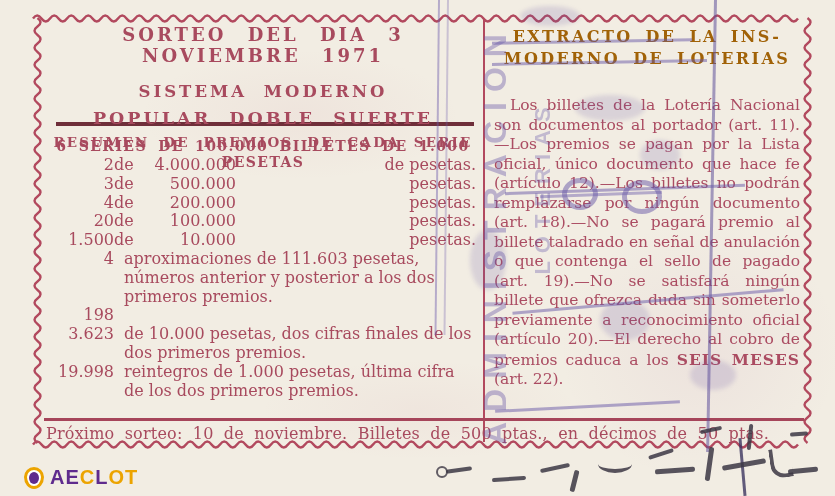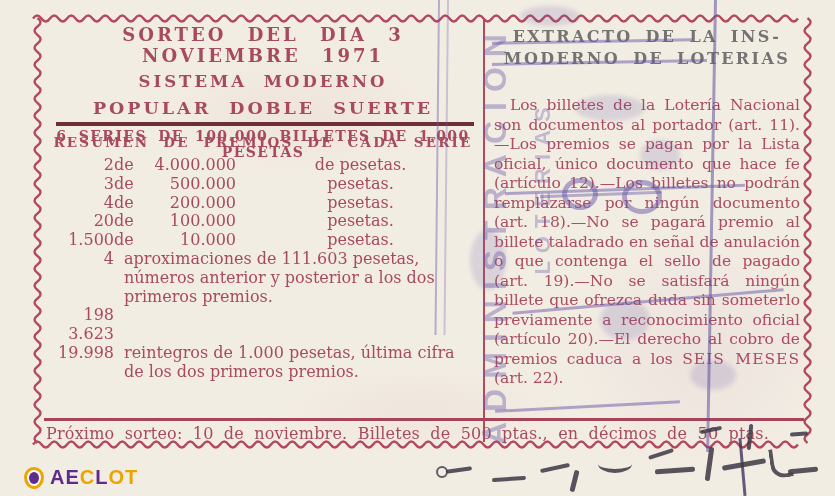--- a/index.html
+++ b/index.html
@@ -18,42 +18,42 @@
   #wave-left{left:42px;top:17px;transform-origin:0 0;transform:rotate(90deg);}
   #wave-right{left:812px;top:17px;transform-origin:0 0;transform:rotate(90deg);}
 
   .divider{position:absolute;left:483px;top:20px;width:2px;height:422px;background:#b2495e;}
   .rule-series{position:absolute;left:56px;top:122px;width:418px;height:4px;background:#6f2f3a;}
   .rule-bottom{position:absolute;left:44px;top:418px;width:760px;height:3px;background:#a6455a;}
 
   
   .col-left{position:absolute;left:48px;top:24px;width:430px;text-align:center;}
   .t1{font-size:18px;font-weight:bold;letter-spacing:3px;word-spacing:12px;}
-  .t2{font-size:16.5px;font-weight:bold;letter-spacing:3px;word-spacing:8px;margin-top:6px;}
+  .t2{font-size:16.5px;font-weight:bold;letter-spacing:3px;word-spacing:8px;margin-top:16px;}
   .t3{font-size:17.5px;font-weight:bold;letter-spacing:3px;word-spacing:9px;margin-top:7px;}
   .t4{font-size:14px;font-weight:bold;letter-spacing:1.4px;word-spacing:5px;margin-top:10px;}
   .resumen{position:absolute;left:48px;top:134px;width:430px;text-align:center;
            font-size:13.5px;font-weight:bold;letter-spacing:2.2px;word-spacing:7px;}
   .prizes{position:absolute;left:52px;top:156px;width:424px;font-size:16px;line-height:18.8px;}
   .prow{display:grid;grid-template-columns:62px 30px 92px auto;}
   .prow .c{text-align:right;}
   .prow .m{text-align:left;}
   .prow .a{text-align:right;}
-  .prow .r{text-align:center;padding-left:9px;}
+  .prow .r{text-align:right;padding-left:9px;}
   .prow.long{grid-template-columns:62px auto;}
   .prow.long .t{text-align:left;padding-left:10px;}
 
   .proximo{position:absolute;left:46px;top:424px;width:758px;font-size:16px;
            word-spacing:5px;letter-spacing:.2px;text-align:left;}
 
   
   .col-right{position:absolute;left:494px;top:26px;width:306px;}
-  .xh{text-align:center;font-size:16px;font-weight:bold;letter-spacing:2.4px;word-spacing:5px;line-height:22px;color:#737373;}
+  .xh{text-align:center;font-size:16px;font-weight:bold;letter-spacing:2.4px;word-spacing:5px;line-height:22px;color:#a16207;}
   .xbody{margin-top:26px;font-size:15.5px;line-height:19.5px;text-align:justify;text-indent:16px;color:#ab4c62;}
-  .xbold{font-weight:normal;letter-spacing:1px;}
+  .xbold{font-weight:bold;letter-spacing:1px;}
 
   
   .st{position:absolute;pointer-events:none;}
   .s-line-left{left:438px;top:0;width:7px;height:335px;
      border-left:2px solid rgba(110,93,172,.45);border-right:2px solid rgba(110,93,172,.30);
      transform:rotate(.6deg);transform-origin:top;}
   .s-line-right{left:714px;top:0;width:3px;height:452px;background:rgba(95,80,155,.55);transform:rotate(1deg);transform-origin:top;}
   .s-line-right-b{left:741px;top:438px;width:3px;height:58px;background:rgba(60,52,95,.8);transform:rotate(-5deg);}
   .s-word1{left:297px;top:225px;width:400px;height:40px;transform:rotate(-90deg);
      font-family:"Liberation Sans",sans-serif;font-weight:bold;font-size:32px;letter-spacing:10px;
@@ -177,20 +177,21 @@
     </div>
     <div class="prow long">
       <span class="c">4</span>
       <span class="t">aproximaciones de 111.603 pesetas, números anterior y posterior a los dos primeros premios.</span>
     </div>
     <div class="prow long">
       <span class="c">198</span>
     </div>
     <div class="prow long">
       <span class="c">3.623</span>
+      <span class="t">de 10.000 pesetas, dos cifras finales de los dos primeros premios.</span>
     </div>
     <div class="prow long">
       <span class="c">19.998</span>
       <span class="t">reintegros de 1.000 pesetas, última cifra de los dos primeros premios.</span>
     </div>
   </div>
 
   <div class="col-right">
     <div class="xh">
       <div>EXTRACTO DE LA INS-</div>

